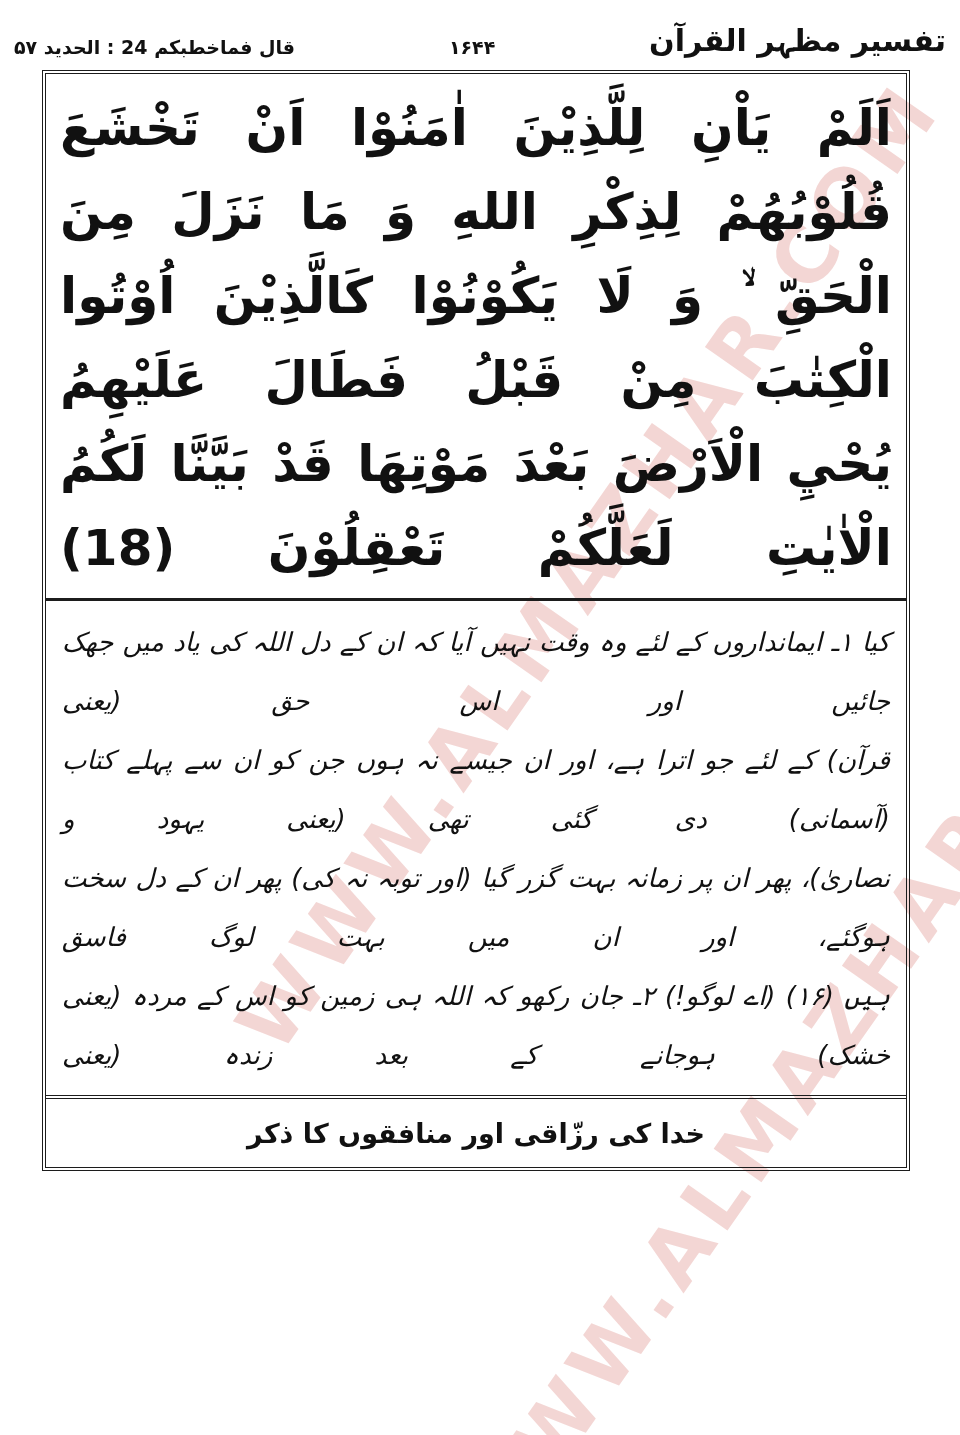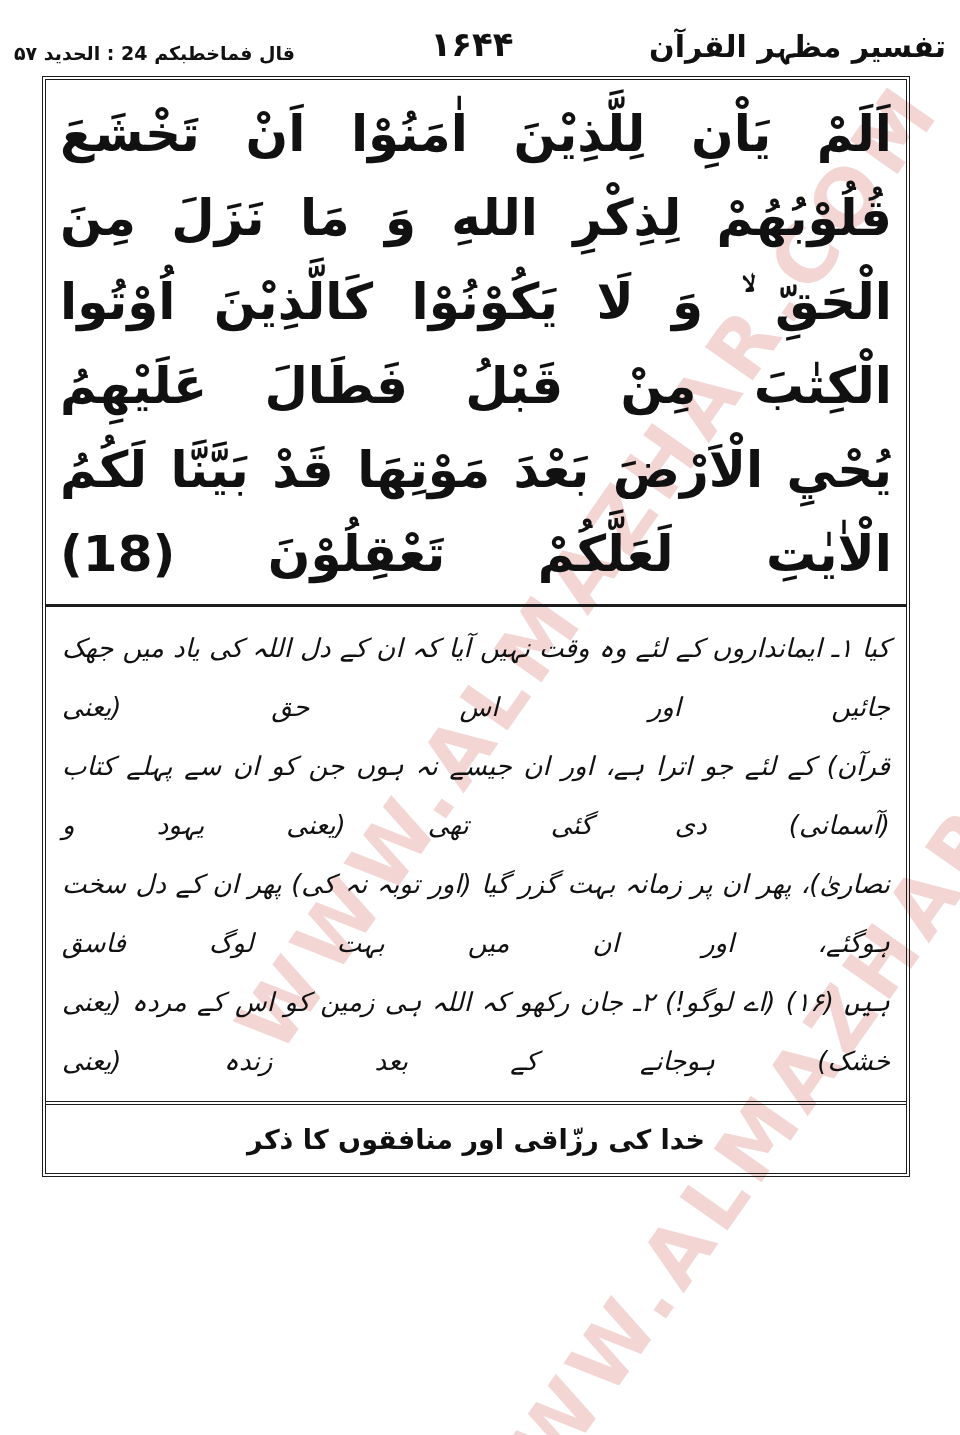--- a/index.html
+++ b/index.html
@@ -18,21 +18,21 @@
   }
   #wm1{top:520px;left:10px;}
   #wm2{top:1020px;left:230px;}
 
   .header{
     position:relative;z-index:1;
     display:flex;justify-content:space-between;align-items:flex-end;
     padding:24px 14px 4px 14px;
   }
   .h-title{font-size:30px;font-weight:bold;line-height:34px;}
-  .h-page{font-size:34px;font-weight:bold;letter-spacing:2px;text-align:center;}
+  .h-page{font-size:19px;font-weight:bold;letter-spacing:2px;text-align:center;}
   .h-juz{font-size:19px;font-weight:bold;}
 
   .main-box{
     position:relative;z-index:1;
     margin:8px 50px 0 42px;
     border:4px double #1c1c1c;
     background:transparent;
   }
   .quran{padding:12px 14px 8px 14px;border-bottom:3px solid #1c1c1c;}
   .quran .qline{

